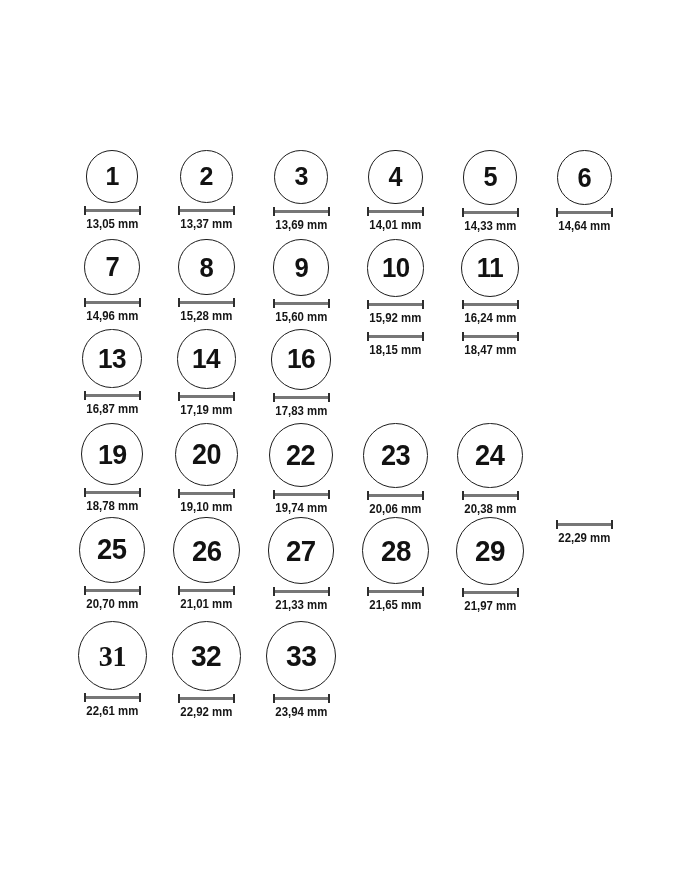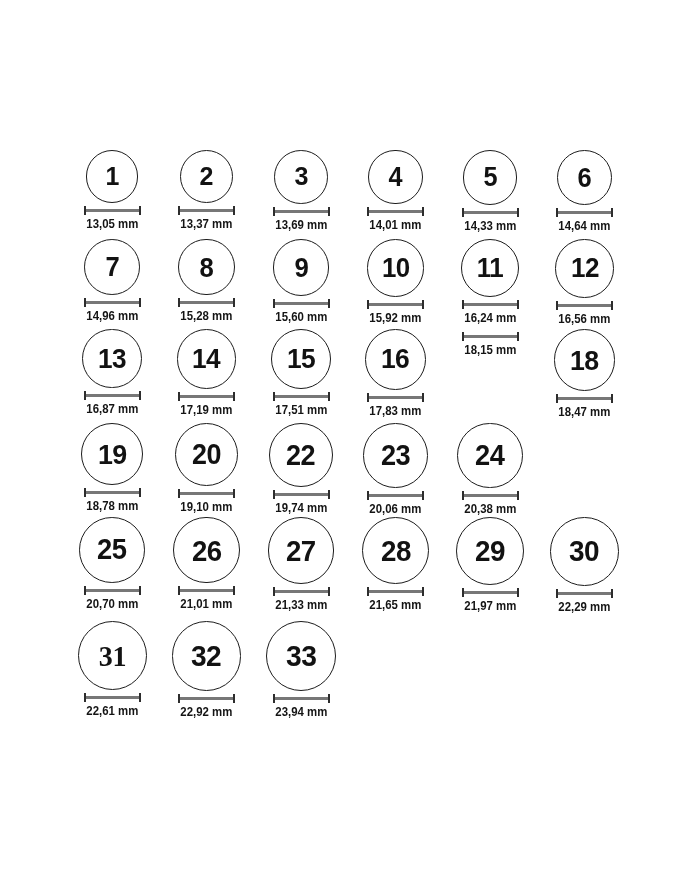--- a/index.html
+++ b/index.html
@@ -169,29 +169,20 @@
       </div>
       <div class="cell">
         <div class="circle" style="width: 58px; height: 58px;">
           <span class="num" style="font-size: 27.6px;">11</span>
         </div>
         <div class="dim">
           <div class="bar"></div>
         </div>
         <div class="mm">16,24 mm</div>
       </div>
-      <div class="cell">
-        <div class="circle" style="width: 58.5px; height: 58.5px;">
-          <span class="num" style="font-size: 27.7px;">12</span>
-        </div>
-        <div class="dim">
-          <div class="bar"></div>
-        </div>
-        <div class="mm">16,56 mm</div>
-      </div>
     </div>
     <div class="row" style="top: 329px;">
       <div class="cell">
         <div class="circle" style="width: 59.1px; height: 59.1px; justify-content: center;">
           <span class="num" style="font-size: 27.8px;">13</span>
         </div>
         <div class="dim">
           <div class="bar"></div>
         </div>
         <div class="mm">16,87 mm</div>
@@ -199,47 +190,35 @@
       <div class="cell">
         <div class="circle" style="width: 59.6px; height: 59.6px;">
           <span class="num" style="font-size: 27.9px;">14</span>
         </div>
         <div class="dim">
           <div class="bar"></div>
         </div>
         <div class="mm">17,19 mm</div>
       </div>
       <div class="cell">
-        <div class="circle" style="width: 60.2px; height: 60.2px;">
-          <span class="num" style="font-size: 28px;">15</span>
-        </div>
-        <div class="dim">
-          <div class="bar"></div>
-        </div>
-        <div class="mm">17,51 mm</div>
-      </div>
-      <div class="cell">
         <div class="circle" style="width: 60.8px; height: 60.8px;">
           <span class="num" style="font-size: 28.1px;">16</span>
         </div>
         <div class="dim">
           <div class="bar"></div>
         </div>
         <div class="mm">17,83 mm</div>
       </div>
       <div class="cell">
         <div class="dim">
           <div class="bar"></div>
         </div>
         <div class="mm">18,15 mm</div>
       </div>
       <div class="cell">
-        <div class="circle" style="width: 61.9px; height: 61.9px;">
-          <span class="num" style="font-size: 28.4px;">18</span>
-        </div>
         <div class="dim">
           <div class="bar"></div>
         </div>
         <div class="mm">18,47 mm</div>
       </div>
     </div>
     <div class="row" style="top: 423px;">
       <div class="cell">
         <div class="circle" style="width: 62.4px; height: 62.4px;">
           <span class="num" style="font-size: 28.5px;">19</span>
@@ -326,23 +305,20 @@
       <div class="cell">
         <div class="circle" style="width: 67.9px; height: 67.9px;">
           <span class="num" style="font-size: 29.6px;">29</span>
         </div>
         <div class="dim">
           <div class="bar"></div>
         </div>
         <div class="mm">21,97 mm</div>
       </div>
       <div class="cell">
-        <div class="circle" style="width: 68.5px; height: 68.5px;">
-          <span class="num" style="font-size: 29.7px;">30</span>
-        </div>
         <div class="dim">
           <div class="bar"></div>
         </div>
         <div class="mm">22,29 mm</div>
       </div>
     </div>
     <div class="row" style="top: 621px;">
       <div class="cell">
         <div class="circle" style="width: 69px; height: 69px; font-family: Liberation Serif, serif;">
           <span class="num" style="font-size: 29.8px;">31</span>

